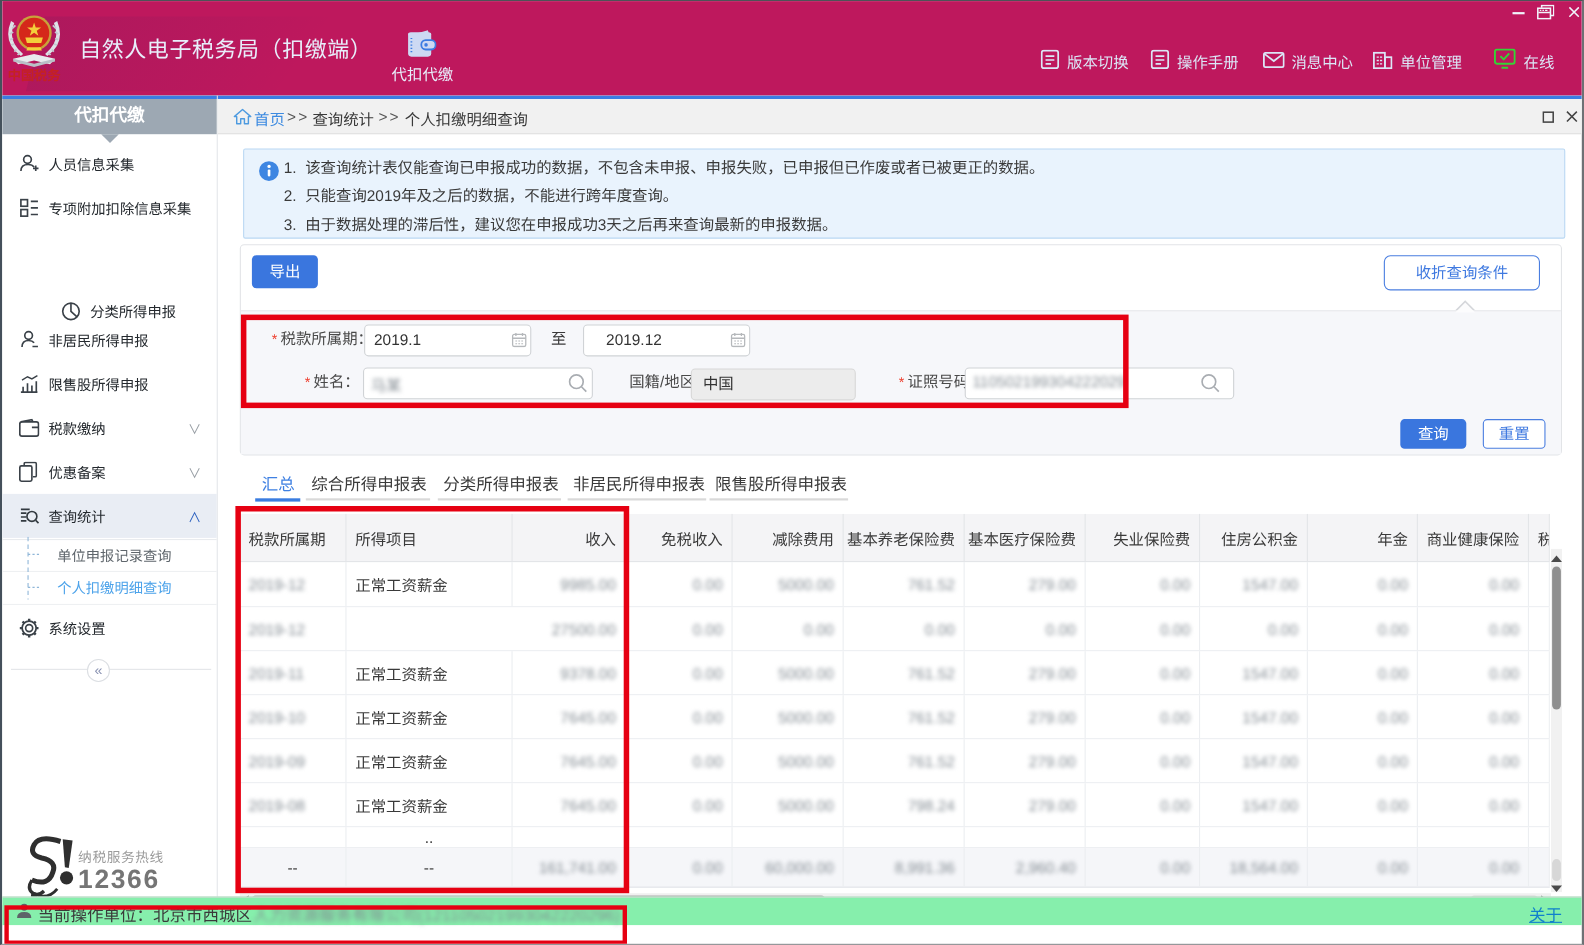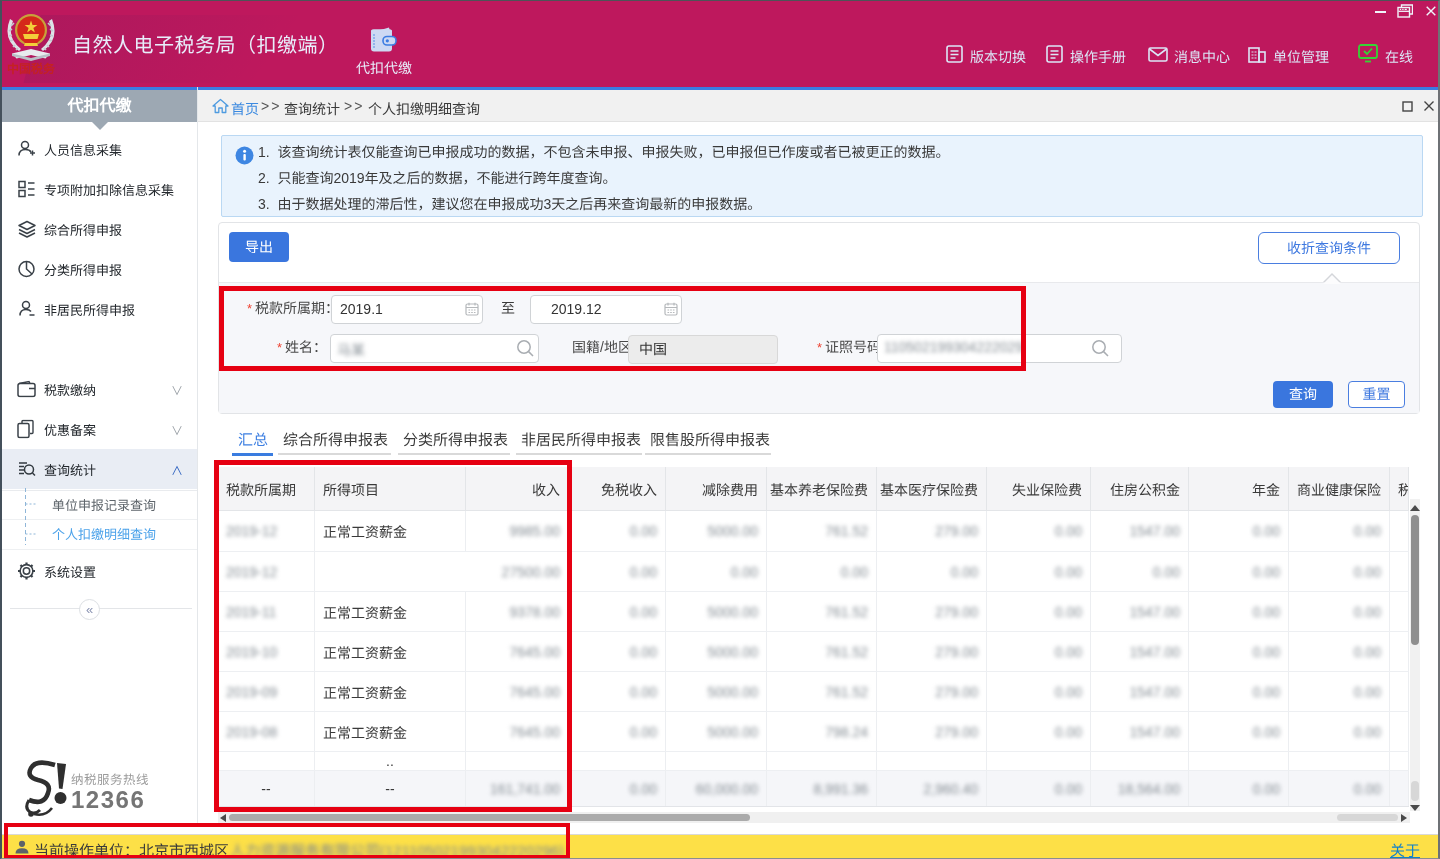--- a/index.html
+++ b/index.html
@@ -41,21 +41,21 @@
 #tbl{left:216px;top:466px;width:1191px;position:absolute;font-size:14px;color:#3a3a3a;overflow:hidden;height:342px;}
 .tr{position:absolute;left:0;width:1191px;}
 .td{position:absolute;top:0;height:100%;border-right:1px solid #eceef1;padding:0 8px;display:flex;align-items:center;overflow:hidden;white-space:nowrap;}
 .td.r{justify-content:flex-end;}
 .thdr .td{border-right:1px solid #e3e5e8;}
 
 .sb{position:absolute;background:#f1f1f1;}
 .sb .thumb{position:absolute;background:#9d9d9d;border-radius:6px;}
 .arr{position:absolute;width:0;height:0;}
 
-#status{left:0;top:833px;width:1436px;height:26px;background:#fde047;border-top:1px solid #d9d9d9;position:absolute;font-size:15px;color:#3a3a3a;}
+#status{left:0;top:814px;width:1436px;height:26px;background:#86efac;border-top:1px solid #d9d9d9;position:absolute;font-size:15px;color:#3a3a3a;}
 .redbox{position:absolute;border:5px solid #e60012;z-index:50;}
 </style>
 </head>
 <body>
 
 <div id="hdr">
   <div class="abs" style="left:30px;top:14px;width:300px;height:68px;background:linear-gradient(115deg,rgba(10,30,90,0.09),rgba(10,30,90,0.03) 55%,rgba(10,30,90,0) 80%);transform:skewX(-14deg);"></div>
   <div class="title">自然人电子税务局（扣缴端）</div>
 
   <svg class="abs" style="left:3px;top:6px;" width="52" height="68" viewBox="0 0 52 68">
@@ -145,42 +145,42 @@
       <span class="txt">人员信息采集</span>
     </div>
   <div class="mi" style="top:82px;">
       <svg width="19" height="19" viewBox="0 0 19 19">
         <rect x="2" y="2" width="6" height="6" fill="none" stroke="#3a4148" stroke-width="1.5"></rect>
         <rect x="2" y="11" width="6" height="6" fill="none" stroke="#3a4148" stroke-width="1.5"></rect>
         <path d="M11 3.5h6.5M11 9.5h6.5M11 15.5h6.5" stroke="#3a4148" stroke-width="1.5"></path>
       </svg>
       <span class="txt">专项附加扣除信息采集</span>
     </div>
-  <div class="mi" style="top:122px;">
-      <svg width="20" height="19" viewBox="0 0 20 19">
-        <path d="M10 2 L18 6 L10 10 L2 6z" fill="none" stroke="#3a4148" stroke-width="1.5" stroke-linejoin="round"></path>
-        <path d="M2 10 L10 14 L18 10" fill="none" stroke="#3a4148" stroke-width="1.5" stroke-linejoin="round"></path>
-        <path d="M2 13.5 L10 17.5 L18 13.5" fill="none" stroke="#3a4148" stroke-width="1.5" stroke-linejoin="round"></path>
-      </svg>
-      <span class="txt">综合所得申报</span>
-    </div>
-  <div class="mi" style="top:162px;">
+  <div class="mi" style="top:176px;margin-left:38px;">
       <svg width="19" height="19" viewBox="0 0 19 19">
         <circle cx="9.5" cy="9.5" r="7.5" fill="none" stroke="#3a4148" stroke-width="1.5"></circle>
         <path d="M9.5 2 v7.5 l5.5 5" fill="none" stroke="#3a4148" stroke-width="1.5"></path>
       </svg>
       <span class="txt">分类所得申报</span>
     </div>
   <div class="mi" style="top:202px;">
       <svg width="19" height="19" viewBox="0 0 19 19">
         <circle cx="9" cy="5.5" r="3.5" fill="none" stroke="#3a4148" stroke-width="1.5"></circle>
         <path d="M3 16 q0-6 6-6 q3.5 0 5 2" fill="none" stroke="#3a4148" stroke-width="1.5"></path>
         <path d="M12.5 15.5h5" stroke="#3a4148" stroke-width="1.5"></path>
       </svg>
       <span class="txt">非居民所得申报</span>
+    </div>
+  <div class="mi" style="top:242px;">
+      <svg width="19" height="19" viewBox="0 0 19 19">
+        <path d="M2 17h15" stroke="#3a4148" stroke-width="1.5"></path>
+        <path d="M4 17v-5M8 17v-8M12 17v-6M16 17v-10" stroke="#3a4148" stroke-width="1.5"></path>
+        <path d="M3 6 l5-3 4 2 5-3" fill="none" stroke="#3a4148" stroke-width="1.3"></path>
+      </svg>
+      <span class="txt">限售股所得申报</span>
     </div>
   <div class="mi" style="top:282px;">
       <svg width="19" height="17" viewBox="0 0 19 17">
         <rect x="1" y="3" width="17" height="13" rx="2" fill="none" stroke="#3a4148" stroke-width="1.5"></rect>
         <path d="M2 3 L12 1 l1 2" fill="none" stroke="#3a4148" stroke-width="1.4"></path>
         <path d="M12 8h6" stroke="#3a4148" stroke-width="1.5"></path>
       </svg>
       <span class="txt">税款缴纳</span>
       <span class="chev">∨</span>
     </div>

